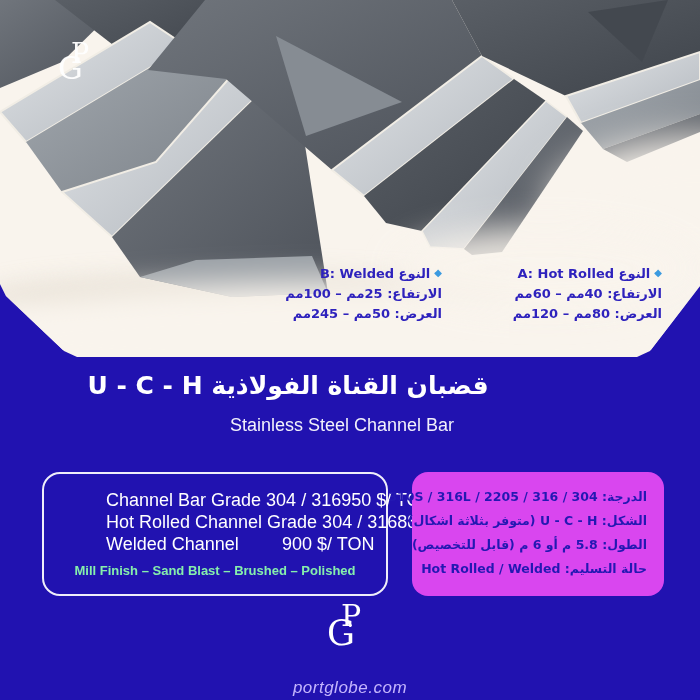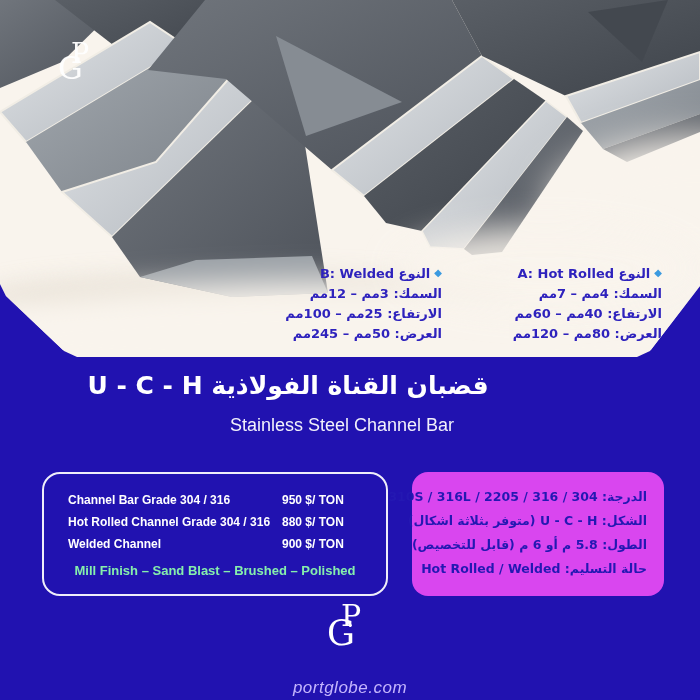--- a/index.html
+++ b/index.html
@@ -31,21 +31,21 @@
 
   
   .title-ar{position:absolute;top:371px;left:0;width:576px;text-align:center;direction:rtl;
             color:#ffffff;font-family:"DejaVu Sans",sans-serif;font-weight:bold;font-size:25px;line-height:30px;}
   .title-en{position:absolute;top:413px;left:0;width:684px;text-align:center;
             color:#f2f1fb;font-size:18px;line-height:24px;}
 
   
   .price-box{position:absolute;left:42px;top:472px;width:346px;height:124px;box-sizing:border-box;
              border:2px solid rgba(255,255,255,.93);border-radius:18px;padding:15px 24px 0;}
-  .price-row{display:flex;color:#ffffff;font-weight:bold;font-size:12px;line-height:22px;white-space:nowrap;}
+  .price-row{display:flex;color:#ffffff;font-weight:normal;font-size:18px;line-height:22px;white-space:nowrap;margin-left:38px;}
   .price-label{flex:1;text-align:left;}
   .price-value{width:80px;text-align:left;}
   .finishes{margin-top:7px;text-align:center;color:#86efac;font-weight:bold;font-size:13px;
             line-height:18px;white-space:nowrap;}
 
   
   .spec-box{position:absolute;left:412px;top:472px;width:252px;height:124px;box-sizing:border-box;
             background:#d946ef;border-radius:16px;padding:13px 17px 0;direction:rtl;text-align:left;
             color:#2418b2;font-family:"DejaVu Sans",sans-serif;font-weight:bold;
             font-size:12.5px;line-height:24px;white-space:nowrap;}
@@ -125,28 +125,26 @@
       </g>
     </svg>
 
     <div class="monogram hero-mono">
       <span class="p">P</span>
       <span class="g">G</span>
     </div>
 
     <div class="spec-col col-a" dir="rtl">
       <div class="spec-header"><span class="bullet">◆</span><span>النوع A: Hot Rolled</span></div>
-      <div class="spec-line">السمك: 4مم – 7مم</div>
       <div class="spec-line">الارتفاع: 40مم – 60مم</div>
       <div class="spec-line">العرض: 80مم – 120مم</div>
     </div>
 
     <div class="spec-col col-b" dir="rtl">
       <div class="spec-header"><span class="bullet">◆</span><span>النوع B: Welded</span></div>
-      <div class="spec-line">السمك: 3مم – 12مم</div>
       <div class="spec-line">الارتفاع: 25مم – 100مم</div>
       <div class="spec-line">العرض: 50مم – 245مم</div>
     </div>
   </div>
 
   <div class="title-ar" dir="rtl">قضبان القناة الفولاذية U - C - H</div>
   <div class="title-en">Stainless Steel Channel Bar</div>
 
   <div class="price-box">
     <div class="price-row">

